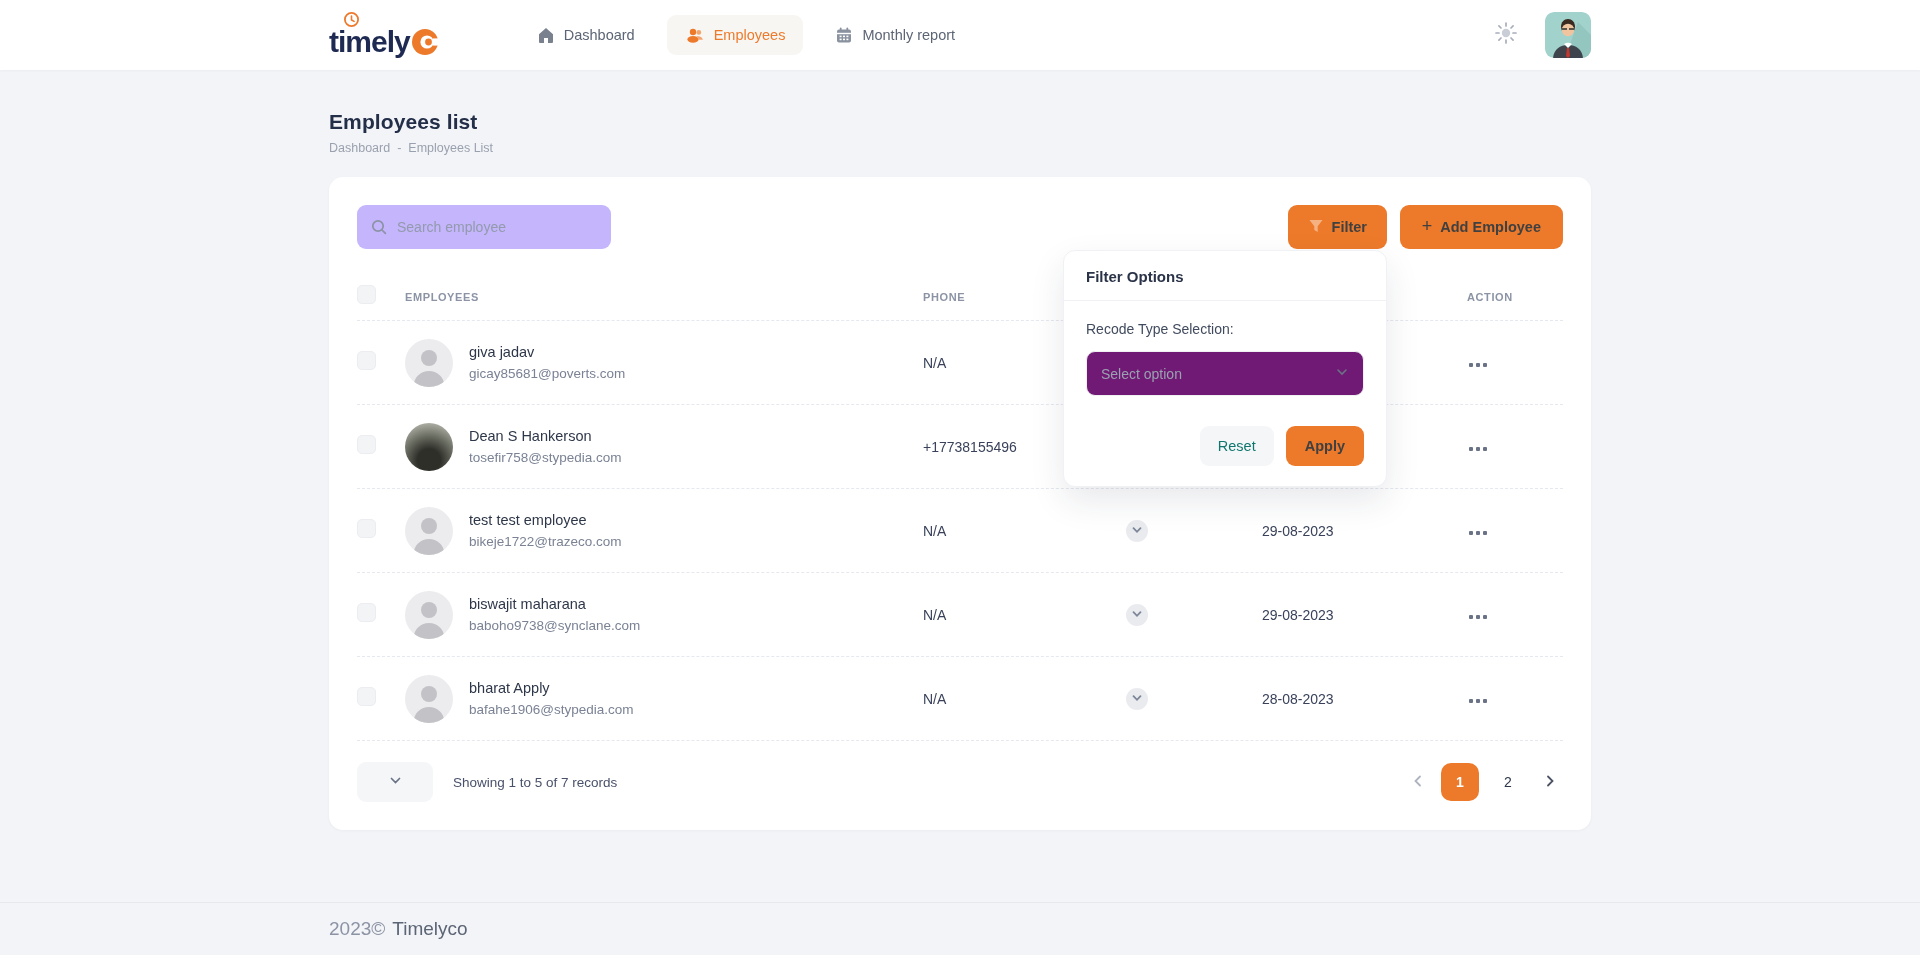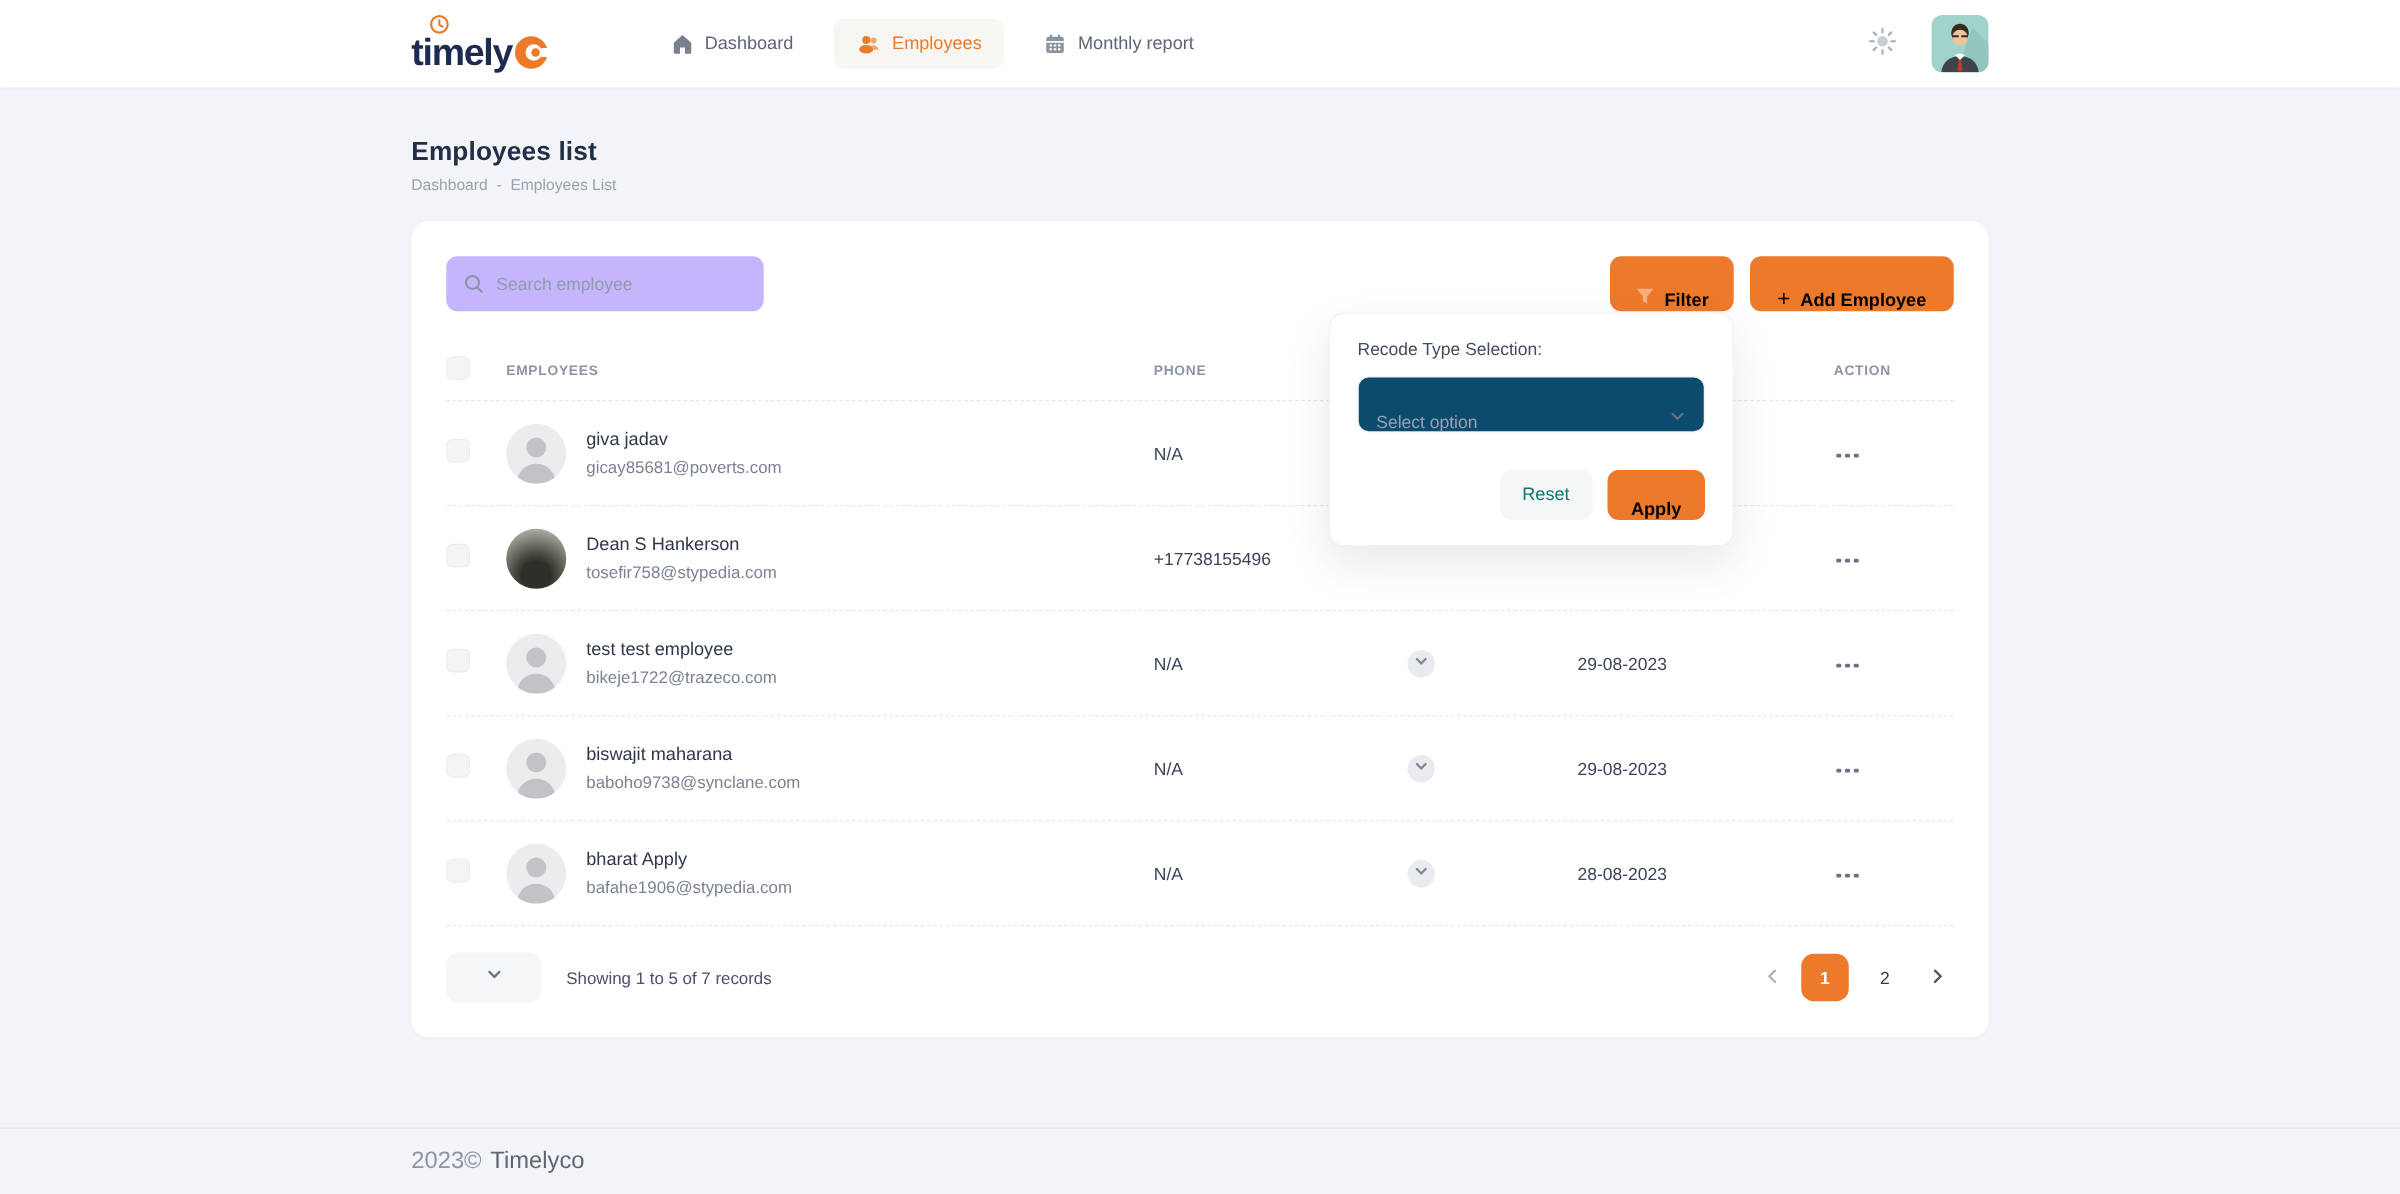--- a/index.html
+++ b/index.html
@@ -47,21 +47,21 @@
     padding:0 14px 0 40px; font-size:14px; color:#39415A; outline:none;
     font-family:"Liberation Sans", sans-serif;
   }
   .search-box input::placeholder { color:#929AAB; }
   .search-ic { position:absolute; left:13px; top:13px; }
 
   .toolbar-spacer { flex:1; }
   .btn { display:inline-flex; align-items:center; justify-content:center; gap:8px; height:44px;
          border:none; border-radius:9px; font-size:14.5px; font-weight:600; cursor:pointer;
          font-family:"Liberation Sans", sans-serif; }
-  .btn-orange { background:#ED7A2B; color:#000000;align-items:flex-end; }
+  .btn-orange { background:#ED7A2B; color:#404040; }
   .btn-filter { width:99px; margin-right:13px; }
   .btn-add { padding:0 22px; }
   .plus-glyph { font-size:18px; font-weight:500; line-height:1; position:relative; top:-1px; }
 
   
   .etable { margin-top:24px; }
   .trow, .thead-row { display:flex; align-items:center; border-bottom:1px dashed #E5E8EE; }
   .thead-row { height:48px; }
   .trow { height:84px; }
   .cell { flex:none; }
@@ -102,22 +102,22 @@
   .pg-num.active { background:#ED7A2B; color:#fff; font-weight:600; }
 
   
   .filter-popup { position:absolute; left:734px; top:73px; width:324px; background:#fff;
                   border:1px solid #EFF1F4; border-radius:12px; z-index:30;
                   box-shadow:0 14px 34px rgba(25,35,65,.10); }
   .fp-head { padding:17px 22px 15px; font-size:15px; font-weight:600; color:#2A3348;
              border-bottom:1px solid #EFF1F4; }
   .fp-body { padding:20px 22px 4px; }
   .fp-label { font-size:14px; color:#414B5E; }
-  .fp-select { margin-top:14px; height:45px; background:#0c4a6e; border:1px solid #EFF1F3;
-               border-radius:9px; display:flex; align-items:flex-end; padding:0 14px; cursor:pointer; }
+  .fp-select { margin-top:14px; height:45px; background:#701a75; border:1px solid #EFF1F3;
+               border-radius:9px; display:flex; align-items:center; padding:0 14px; cursor:pointer; }
   .fp-select-value { font-size:14px; color:#9AA1B0; flex:1; }
   .fp-foot { display:flex; justify-content:flex-end; gap:12px; padding:26px 22px 20px; }
   .btn-reset { background:#F5F6F8; color:#0f766e; padding:0 18px; height:40px; font-weight:500; }
   .btn-apply { padding:0 19px; height:40px; }
 
   
   .site-footer { position:absolute; left:0; right:0; bottom:0; height:53px;
                  border-top:1px solid #E6E8EE; background:#F3F4F7; }
   .site-footer-inner { display:flex; align-items:center; height:100%; font-size:19px; gap:7px; }
   .copy-year { color:#8B93A5; }
@@ -451,20 +451,21 @@
           <span>
             <svg width="14" height="14" viewBox="0 0 14 14" fill="none" stroke="#4A5264" stroke-width="1.8" stroke-linecap="round">
                 <path d="M5 2.5 9.5 7 5 11.5"></path>
               </svg>
           </span>
         </button>
       </div>
     </div>
 
     <div class="filter-popup">
+      <div class="fp-head">Filter Options</div>
       <div class="fp-body">
         <div class="fp-label">Recode Type Selection:</div>
         <div class="fp-select">
           <span class="fp-select-value">Select option</span>
           <span>
             <svg width="14" height="14" viewBox="0 0 14 14" fill="none" stroke="#6A7385" stroke-width="1.6" stroke-linecap="round">
                 <path d="M3 5 7 9 11 5"></path>
               </svg>
           </span>
         </div>

